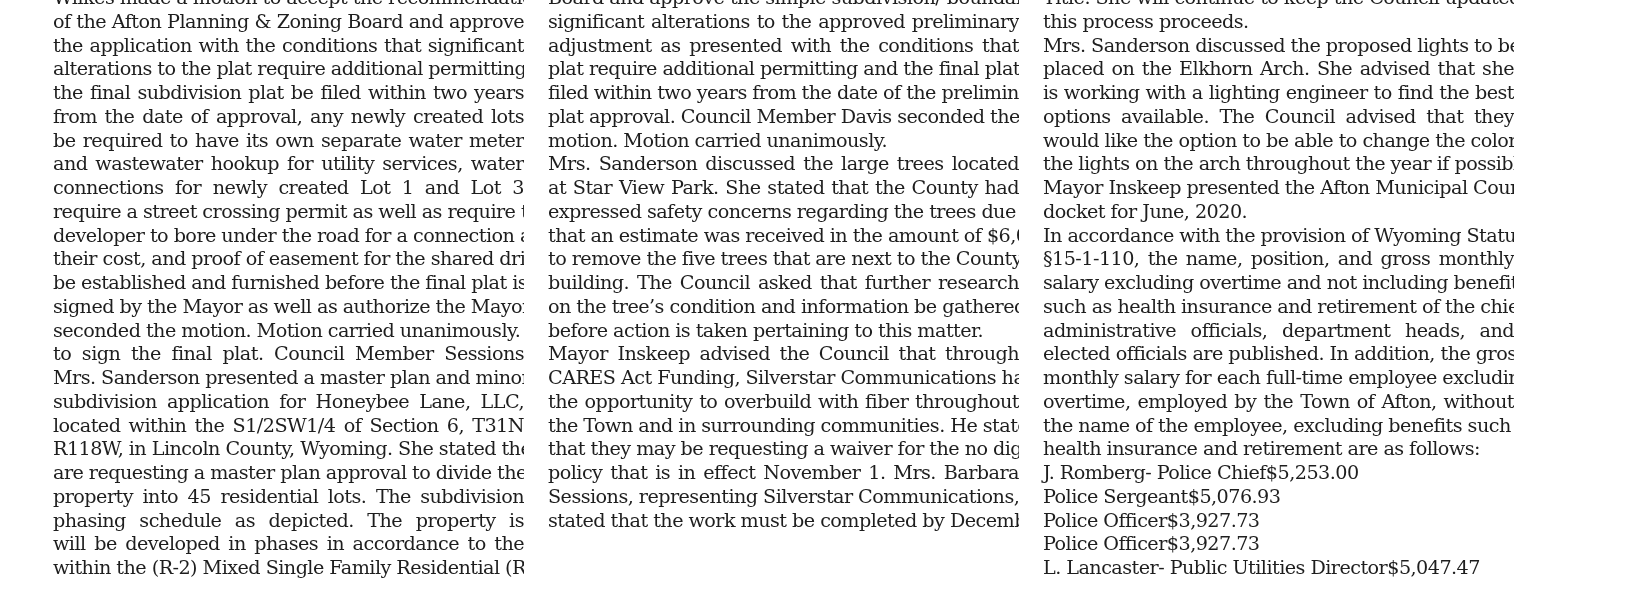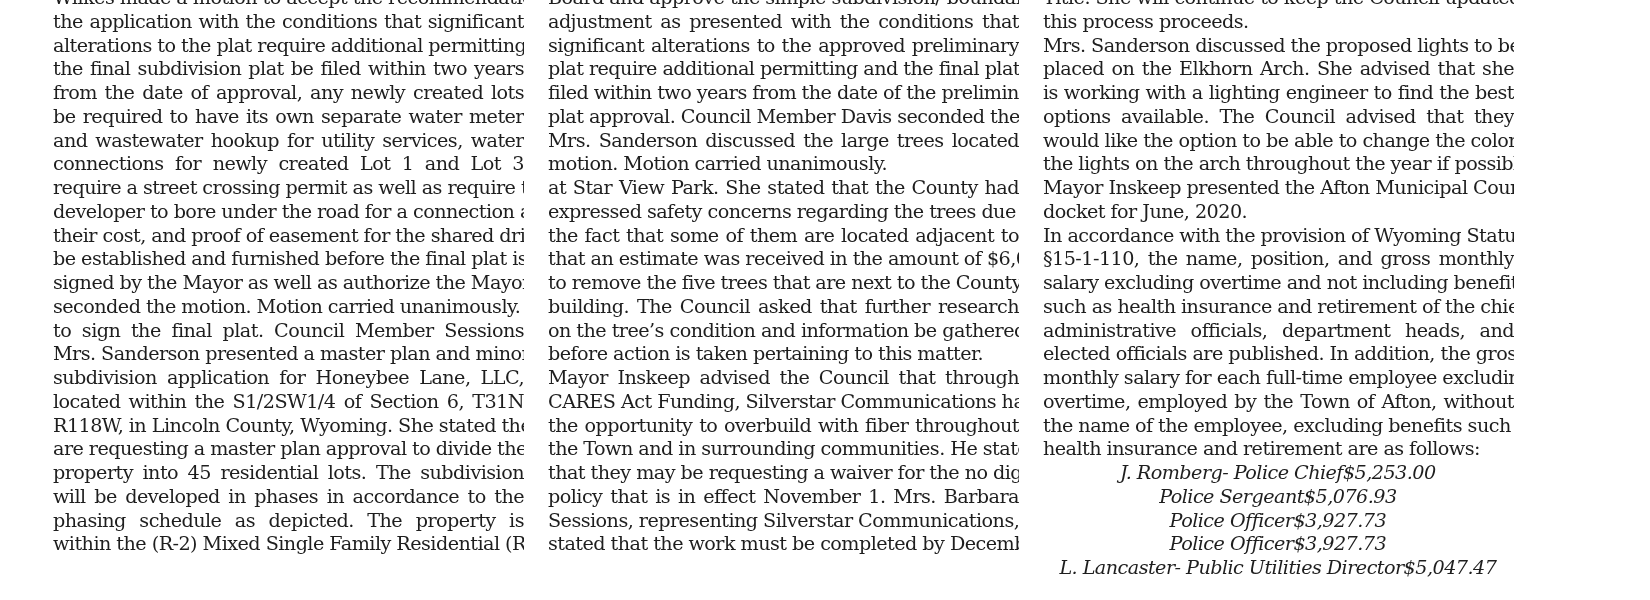--- a/index.html
+++ b/index.html
@@ -39,73 +39,72 @@
       text-align: justify;
       text-align-last: justify;
       height: 23.75px;
       overflow: hidden;
     }
     .line.last {
       text-align-last: left;
     }
     .salary-row {
       display: flex;
-      justify-content: center;
+      justify-content: flex-start;
       height: 23.75px;
       white-space: nowrap;
       padding-right: 12px;
-      font-style: italic;
     }
     .salary-amount {
       width: 82px;
       text-align: left;
     }
   </style>
 </head>
 <body>
 
 <div class="page">
   <div class="column col-left" id="col-0">
       <span class="line">Wilkes made a motion to accept the recommendation</span>
+      <span class="line">of the Afton Planning &amp; Zoning Board and approve</span>
       <span class="line">the application with the conditions that significant</span>
       <span class="line">alterations to the plat require additional permitting,</span>
       <span class="line">the final subdivision plat be filed within two years</span>
       <span class="line">from the date of approval, any newly created lots</span>
       <span class="line">be required to have its own separate water meter</span>
       <span class="line">and wastewater hookup for utility services,  water</span>
       <span class="line">connections for newly created Lot 1 and Lot 3</span>
       <span class="line">require a street crossing permit as well as require the</span>
       <span class="line">developer to bore under the road for a connection at</span>
       <span class="line">their cost, and proof of easement for the shared drive</span>
       <span class="line">be established and furnished before the final plat is</span>
       <span class="line">signed by the Mayor as well as authorize the Mayor</span>
       <span class="line last">seconded the motion.  Motion carried unanimously.</span>
       <span class="line">to sign the final plat.  Council Member Sessions</span>
       <span class="line">Mrs. Sanderson presented a master plan and minor</span>
       <span class="line">subdivision application for Honeybee Lane, LLC,</span>
       <span class="line">located within the S1/2SW1/4 of Section 6, T31N</span>
       <span class="line">R118W, in Lincoln County, Wyoming.  She stated they</span>
       <span class="line">are requesting a master plan approval to divide the</span>
       <span class="line">property into 45 residential lots.  The subdivision</span>
+      <span class="line">phasing schedule as depicted.  The property is</span>
       <span class="line">will be developed in phases in accordance to the</span>
-      <span class="line">phasing schedule as depicted.  The property is</span>
       <span class="line">within the (R-2) Mixed Single Family Residential (R-</span>
     </div>
   <div class="column col-mid" id="col-1">
       <span class="line">Board and approve the simple subdivision/ boundary</span>
+      <span class="line">significant alterations to the approved preliminary</span>
       <span class="line">adjustment as presented with the conditions that</span>
-      <span class="line">significant alterations to the approved preliminary</span>
       <span class="line">plat require additional permitting and the final plat be</span>
       <span class="line">filed within two years from the date of the preliminary</span>
       <span class="line">plat approval.  Council Member Davis seconded the</span>
+      <span class="line last">motion.  Motion carried unanimously.</span>
       <span class="line">Mrs. Sanderson discussed the large trees located</span>
-      <span class="line last">motion.  Motion carried unanimously.</span>
       <span class="line">at Star View Park.  She stated that the County had</span>
       <span class="line">expressed safety concerns regarding the trees due to</span>
-      <span class="line">the fact that some of them are located adjacent to</span>
       <span class="line">that an estimate was received in the amount of $6,000</span>
       <span class="line">to remove the five trees that are next to the County</span>
       <span class="line">building.  The Council asked that further research</span>
       <span class="line">on the tree’s condition and information be gathered</span>
       <span class="line last">before action is taken pertaining to this matter.</span>
       <span class="line">Mayor Inskeep advised the Council that through</span>
       <span class="line">CARES Act Funding, Silverstar Communications has</span>
       <span class="line">the opportunity to overbuild with fiber throughout</span>
       <span class="line">the Town and in surrounding communities.  He stated</span>
       <span class="line">that they may be requesting a waiver for the no dig</span>

